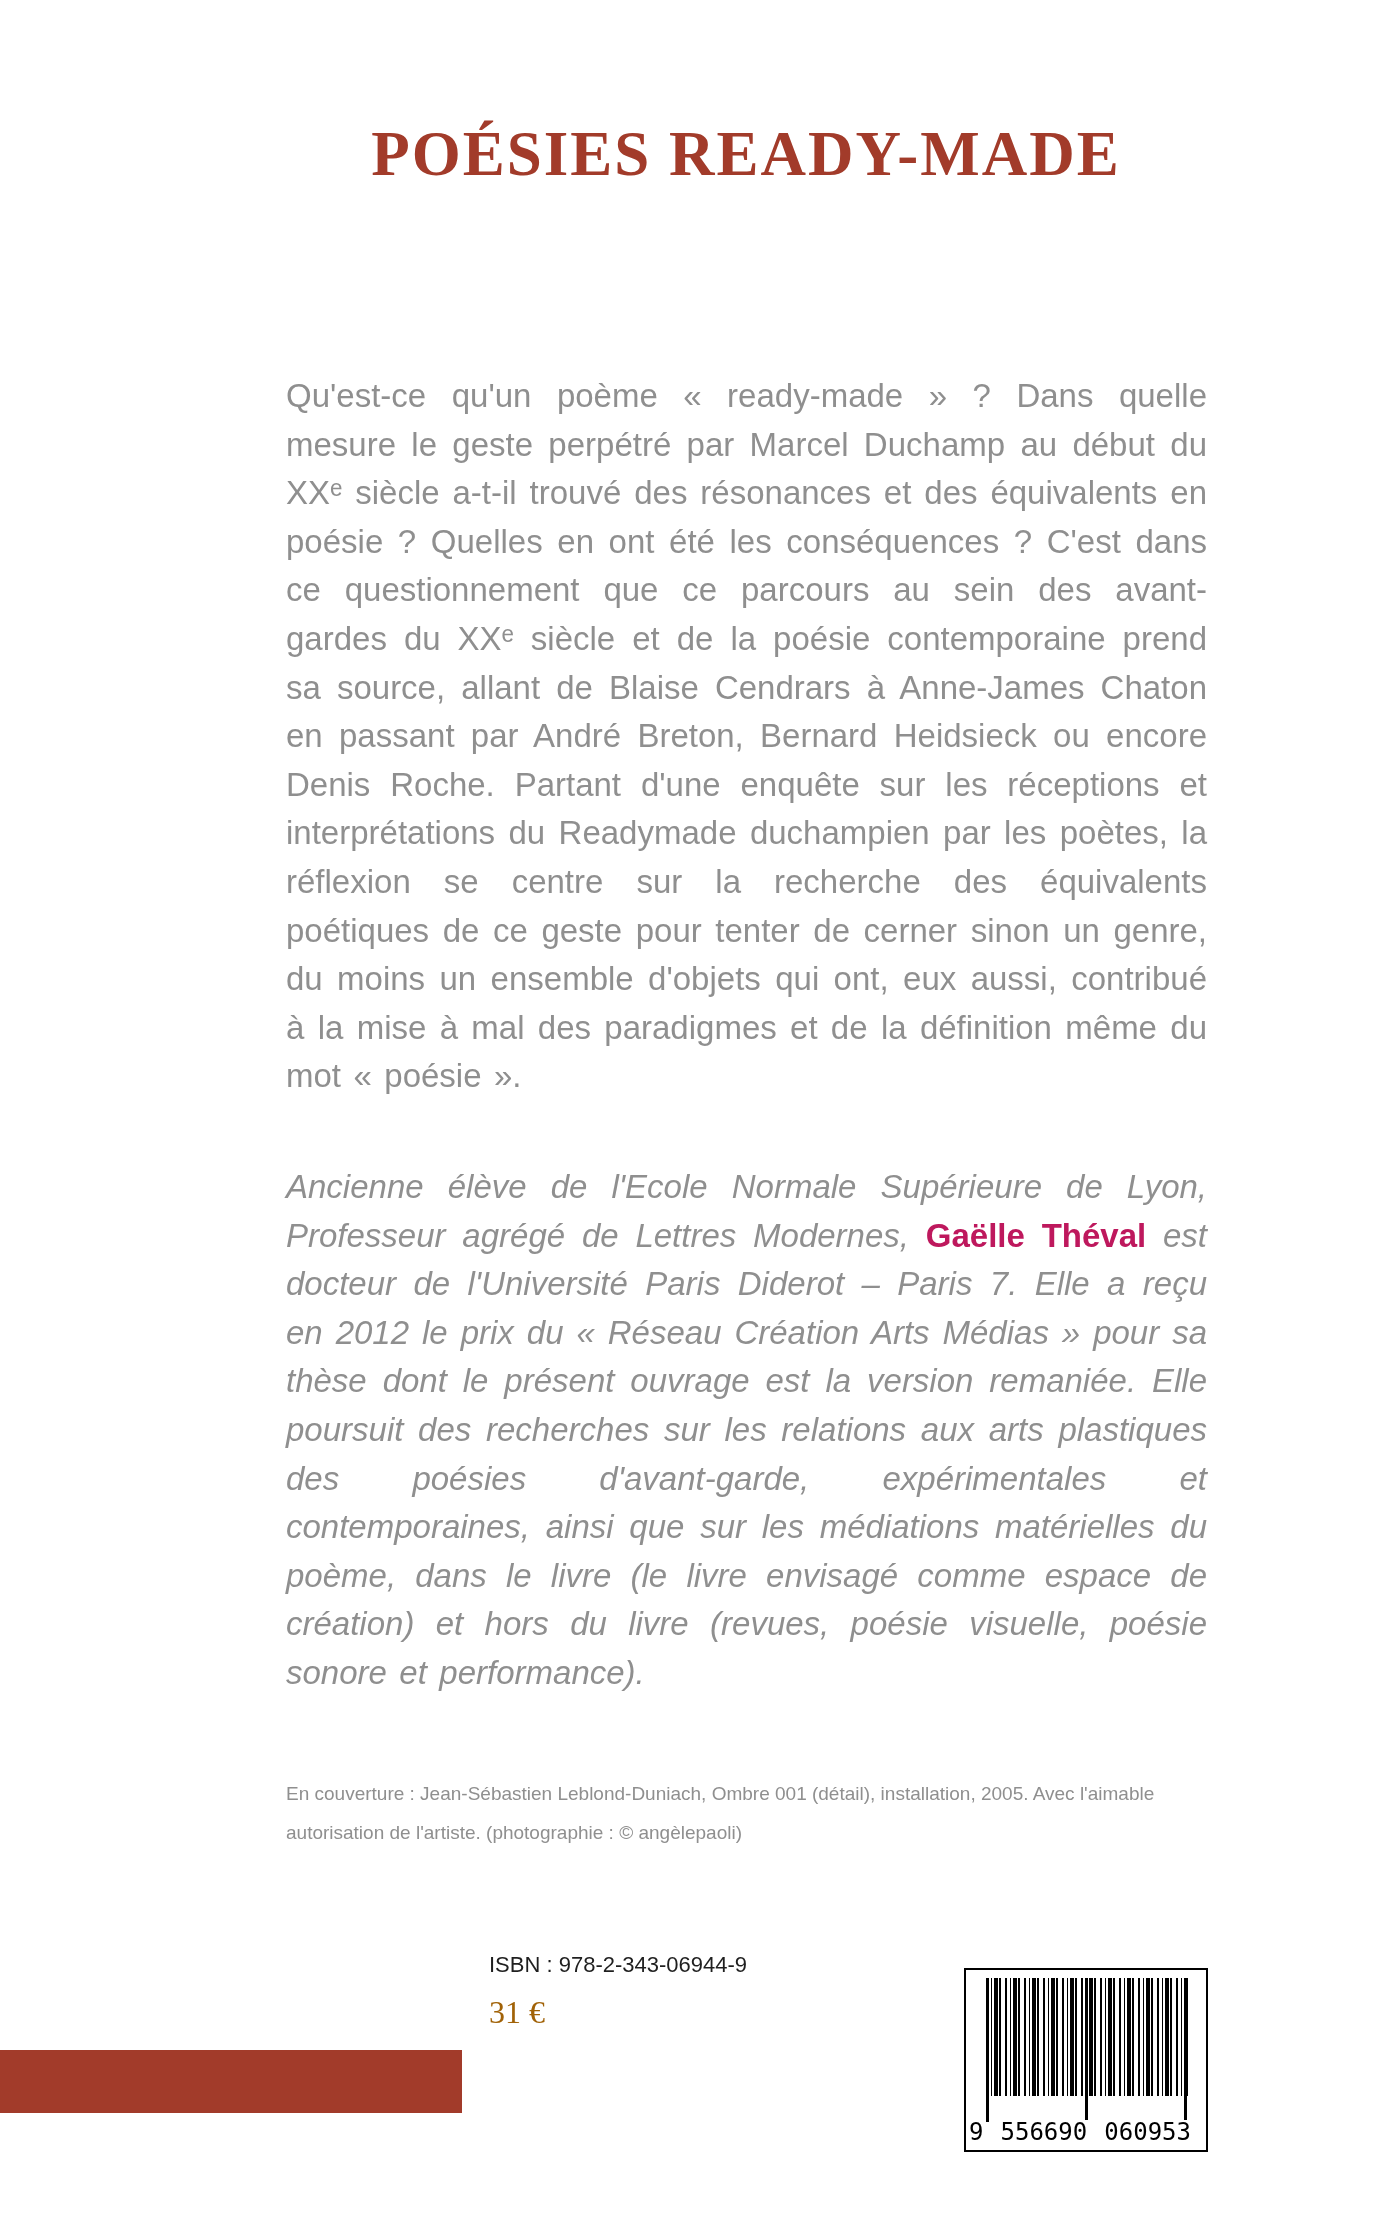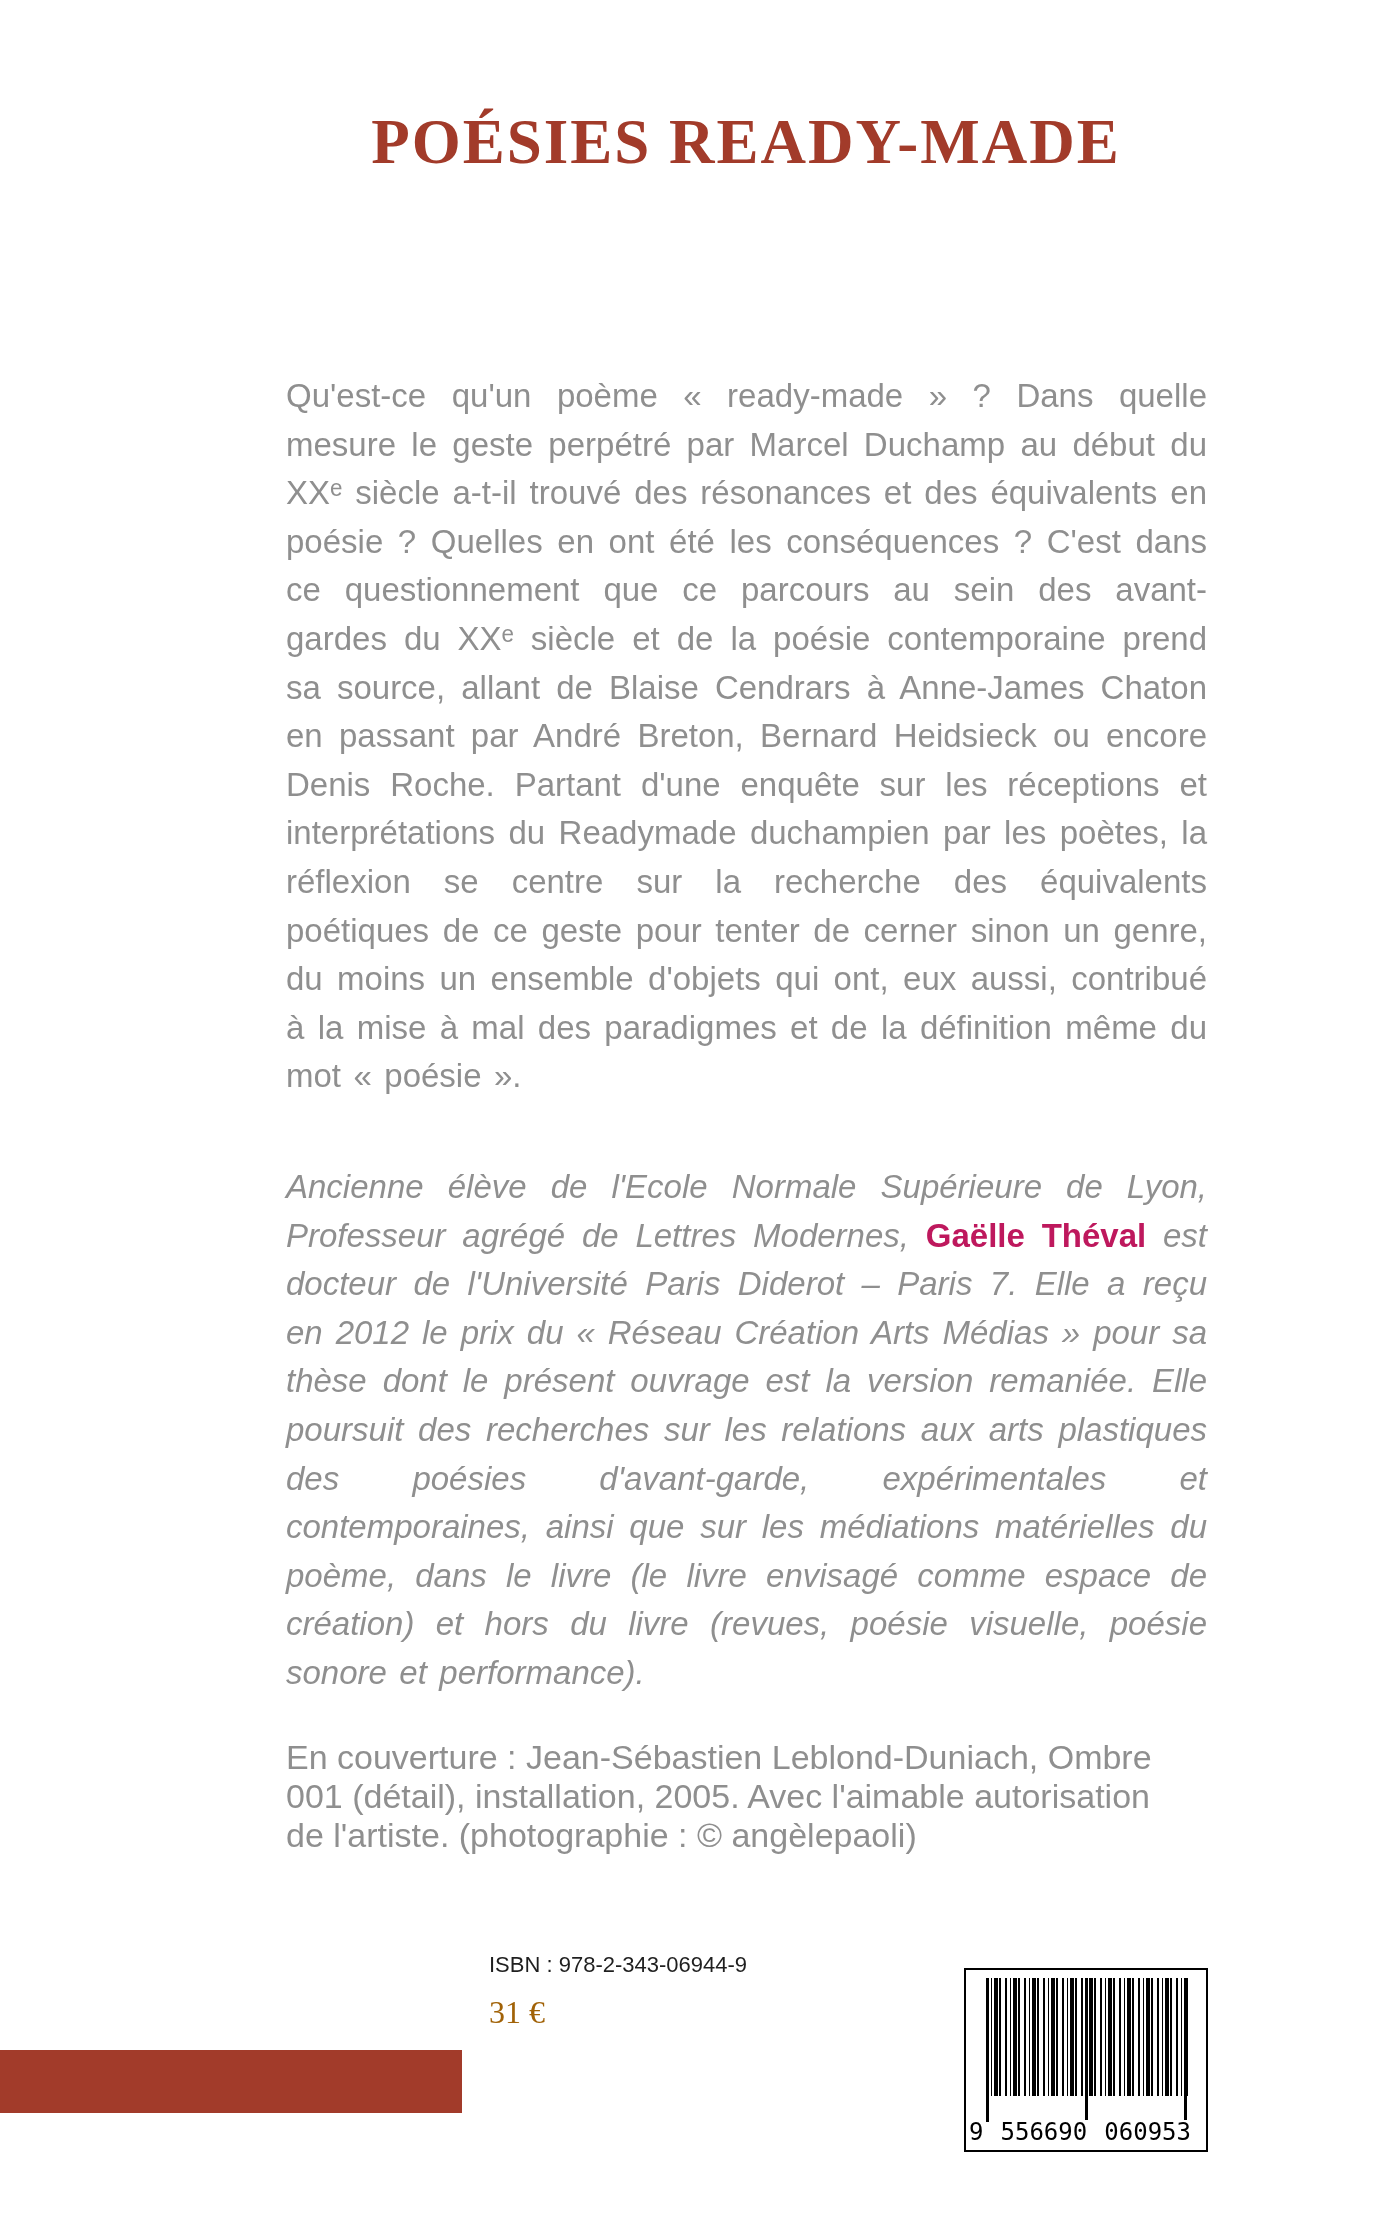--- a/index.html
+++ b/index.html
@@ -9,21 +9,21 @@
     width: 1400px;
     height: 2229px;
     background: #ffffff;
     overflow: hidden;
     font-family: "Liberation Sans", "DejaVu Sans", sans-serif;
   }
 
   
   .title-block {
     position: absolute;
-    top: 108px;
+    top: 120px;
     left: 246px;
     width: 1000px;
     text-align: center;
     color: #a23b2a;
     font-family: "Liberation Serif", "DejaVu Serif", serif;
   }
   .book-title {
     font-size: 63px;
     font-weight: bold;
     letter-spacing: 2px;
@@ -63,23 +63,23 @@
     text-align: justify;
     word-spacing: 0.10em;
     font-style: italic;
   }
   .bio .author-name {
     font-style: normal;
     font-weight: bold;
     color: #be185d;
   }
   .credit {
-    top: 1738px;
+    top: 1774px;
     width: 905px;
-    font-size: 34px;
+    font-size: 19px;
     line-height: 39px;
     text-align: left;
   }
 
   
   .accent-bar {
     position: absolute;
     left: 0;
     top: 2050px;
     width: 462px;

